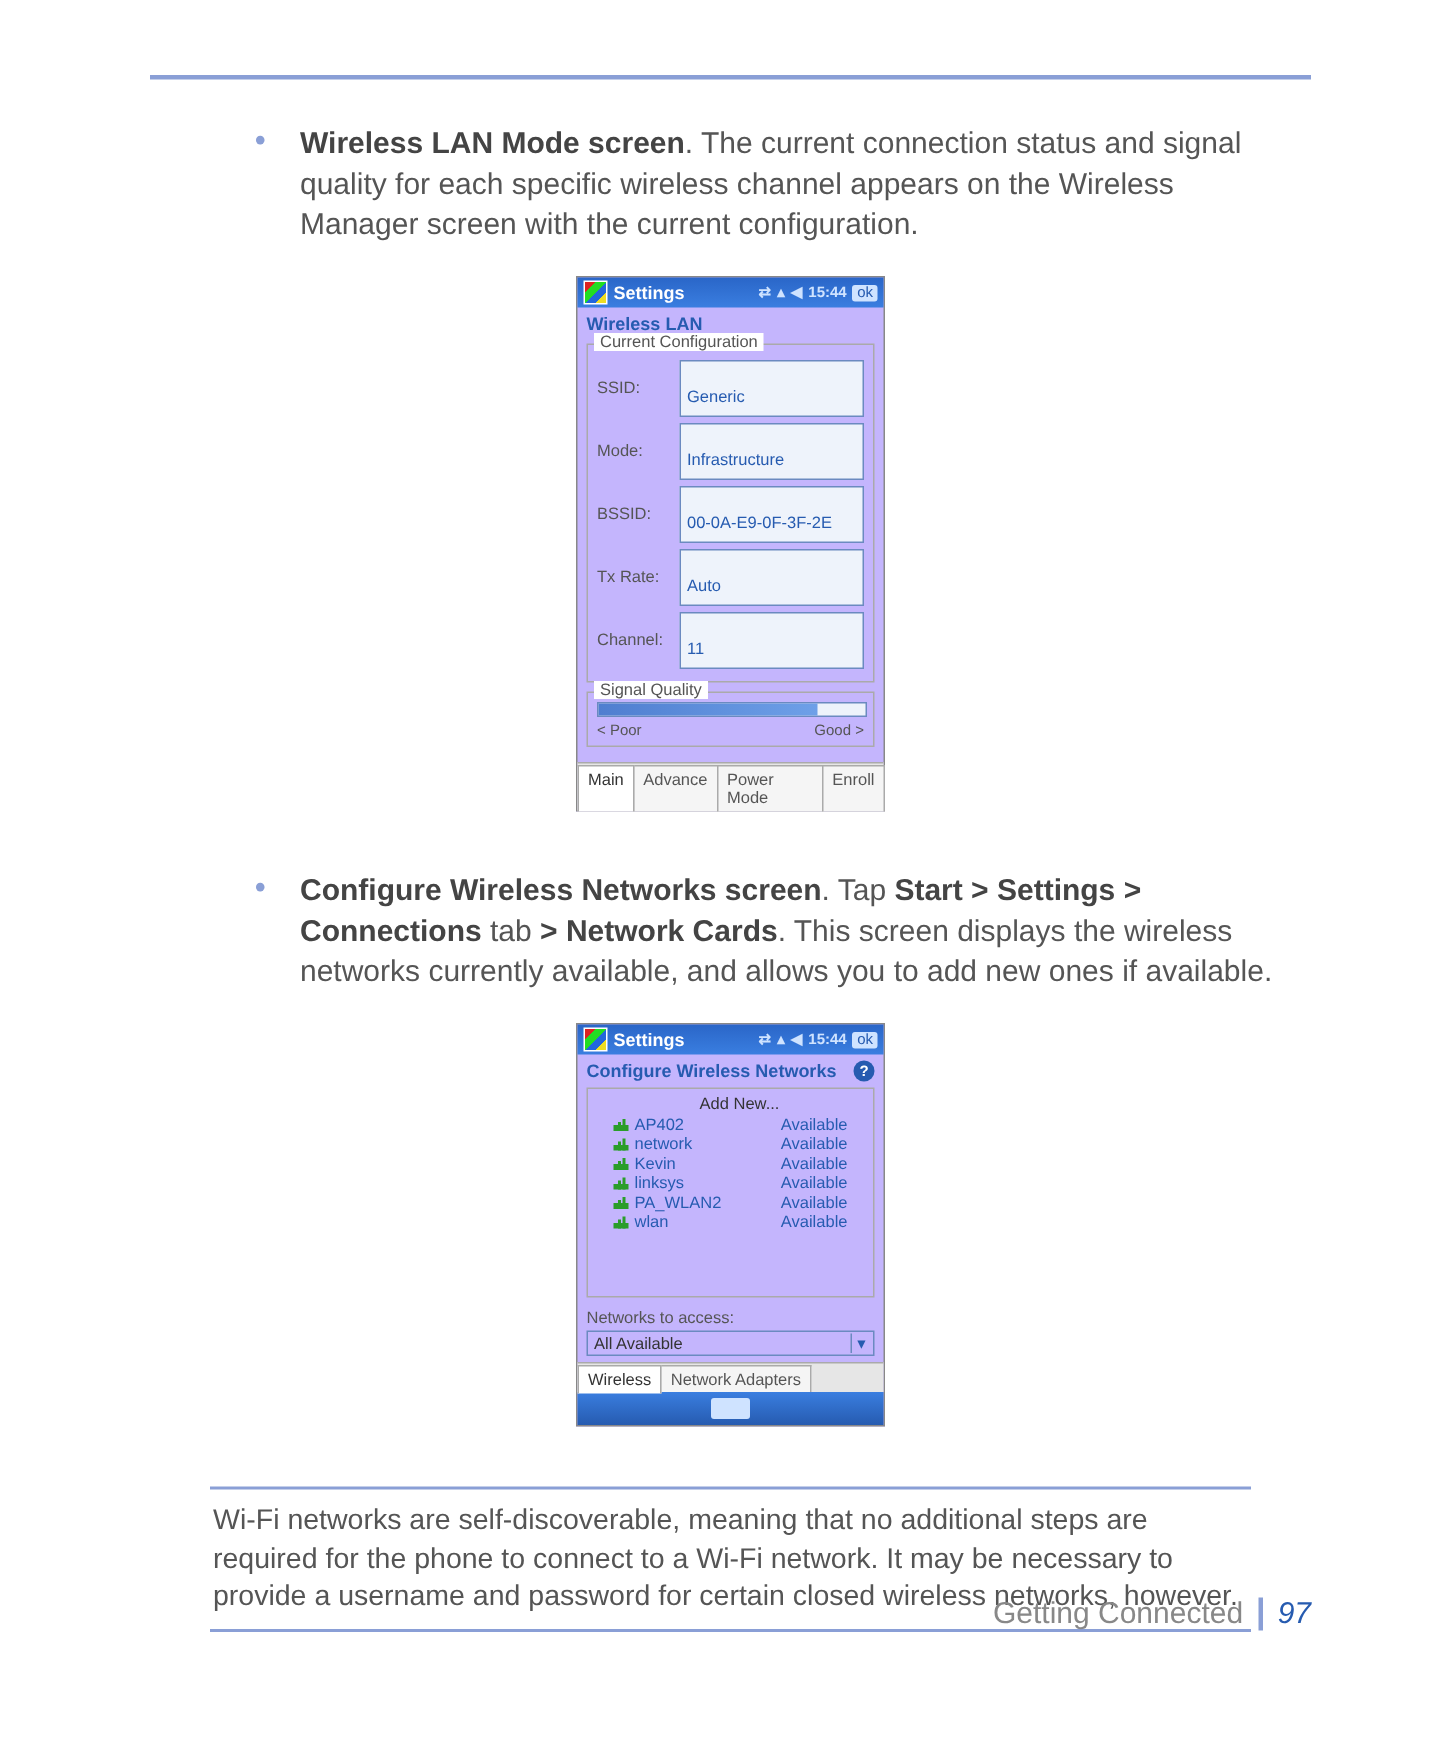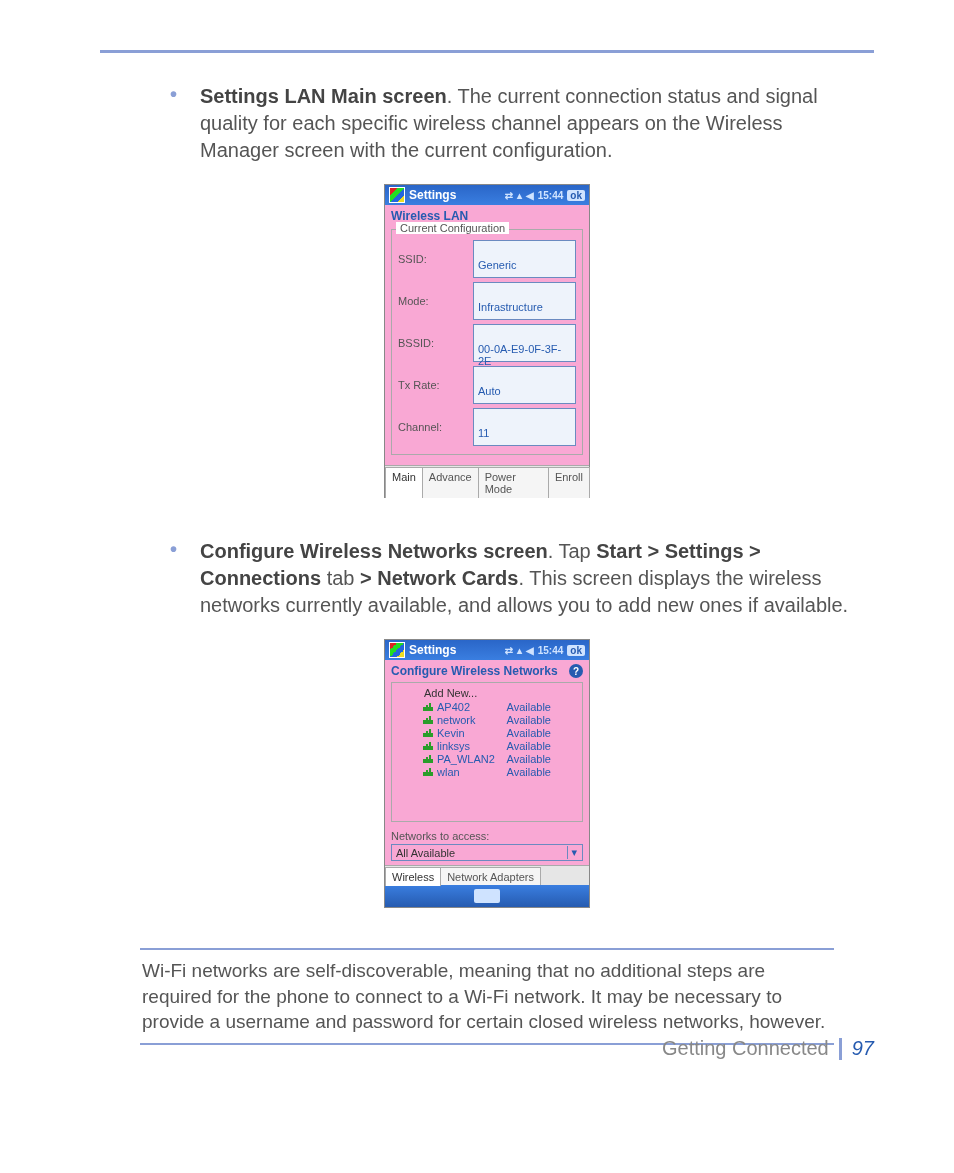--- a/index.html
+++ b/index.html
@@ -46,21 +46,21 @@
     justify-content: center;
     margin: 20px 0 40px 0;
   }
   
   .pda {
     width: 204px;
     border: 1px solid #888;
     font-family: Tahoma, Arial, sans-serif;
     font-size: 11px;
     color: #333;
-    background: #f9a8d4;
+    background: #c4b5fd;
   }
   .pda-titlebar {
     background: linear-gradient(#2a66c8, #3a7ee0);
     color: #fff;
     display: flex;
     align-items: center;
     padding: 2px 4px;
     font-weight: bold;
     font-size: 12px;
   }
@@ -77,21 +77,21 @@
     align-items: center;
     color: #cfe3ff;
     font-size: 10px;
   }
   .pda-ok {
     background: #cfe3ff;
     color: #265bb0;
     border-radius: 2px;
     padding: 0 3px;
     font-size: 10px;
-    font-weight: bold;
+    font-weight: normal;
   }
   .pda-subtitle {
     color: #265bb0;
     font-weight: bold;
     padding: 4px 6px 2px 6px;
     font-size: 12px;
     display: flex;
     justify-content: space-between;
     align-items: center;
   }
@@ -112,21 +112,20 @@
     top: -8px; left: 4px;
     background: #fff;
     padding: 0 4px;
     color: #555;
     font-size: 11px;
   }
   .form-row {
     display: flex;
     align-items: center;
     margin: 4px 0;
-    gap: 20px;
   }
   .form-label {
     width: 55px;
     color: #555;
     font-size: 11px;
   }
   .form-input {
     flex: 1;
     border: 1px solid #6b8ac0;
     background: #eef3fb;
@@ -194,23 +193,24 @@
   }
   .kbd-icon {
     width: 26px; height: 14px;
     background: #cfe3ff;
     border-radius: 2px;
   }
   
   .net-list {
     border: 1px solid #aaa;
     height: 130px;
-    padding: 4px 20px;
-    font-size: 11px;
-    color: #265bb0;
+    padding: 4px 6px;
+    font-size: 11px;
+    color: #265bb0;
+    text-align: center;
   }
   .net-addnew { color: #333; margin-bottom: 2px; padding-left: 12px; }
   .net-row {
     display: flex;
     justify-content: space-between;
     align-items: center;
     margin: 1px 11px;
   }
   .net-left { display: flex; align-items: center; gap: 4px; }
   .sig-icon {
@@ -280,21 +280,21 @@
 </style>
 </head>
 <body>
 
 <div class="page">
   <div class="top-rule"></div>
 
   <div class="bullet-block">
     <div class="bullet-mark">•</div>
     <div class="bullet-text">
-      <b>Settings LAN Main screen</b><span>. The current connection status and signal quality for each specific wireless channel appears on the Wireless Manager screen with the current configuration.</span>
+      <b>Wireless LAN Mode screen</b><span>. The current connection status and signal quality for each specific wireless channel appears on the Wireless Manager screen with the current configuration.</span>
     </div>
   </div>
 
   <div class="screenshot-wrap">
     <div class="pda">
       <div class="pda-titlebar">
         <div class="pda-flag"></div>
         <div class="pda-title-text">Settings</div>
         <div class="pda-status-icons">
           <span>⇄</span>
@@ -324,20 +324,30 @@
           </div>
           <div class="form-row">
             <div class="form-label">Tx Rate:</div>
             <div class="form-input">Auto</div>
           </div>
           <div class="form-row">
             <div class="form-label">Channel:</div>
             <div class="form-input">11</div>
           </div>
         </div>
+        <div class="fieldset">
+          <div class="fieldset-legend">Signal Quality</div>
+          <div class="signal-bar">
+            <div class="signal-fill"></div>
+          </div>
+          <div class="signal-labels">
+            <span>&lt; Poor</span>
+            <span>Good &gt;</span>
+          </div>
+        </div>
       </div>
       <div class="pda-tabs">
         <div class="pda-tab active">Main</div>
         <div class="pda-tab">Advance</div>
         <div class="pda-tab">Power Mode</div>
         <div class="pda-tab">Enroll</div>
       </div>
     </div>
   </div>
 

